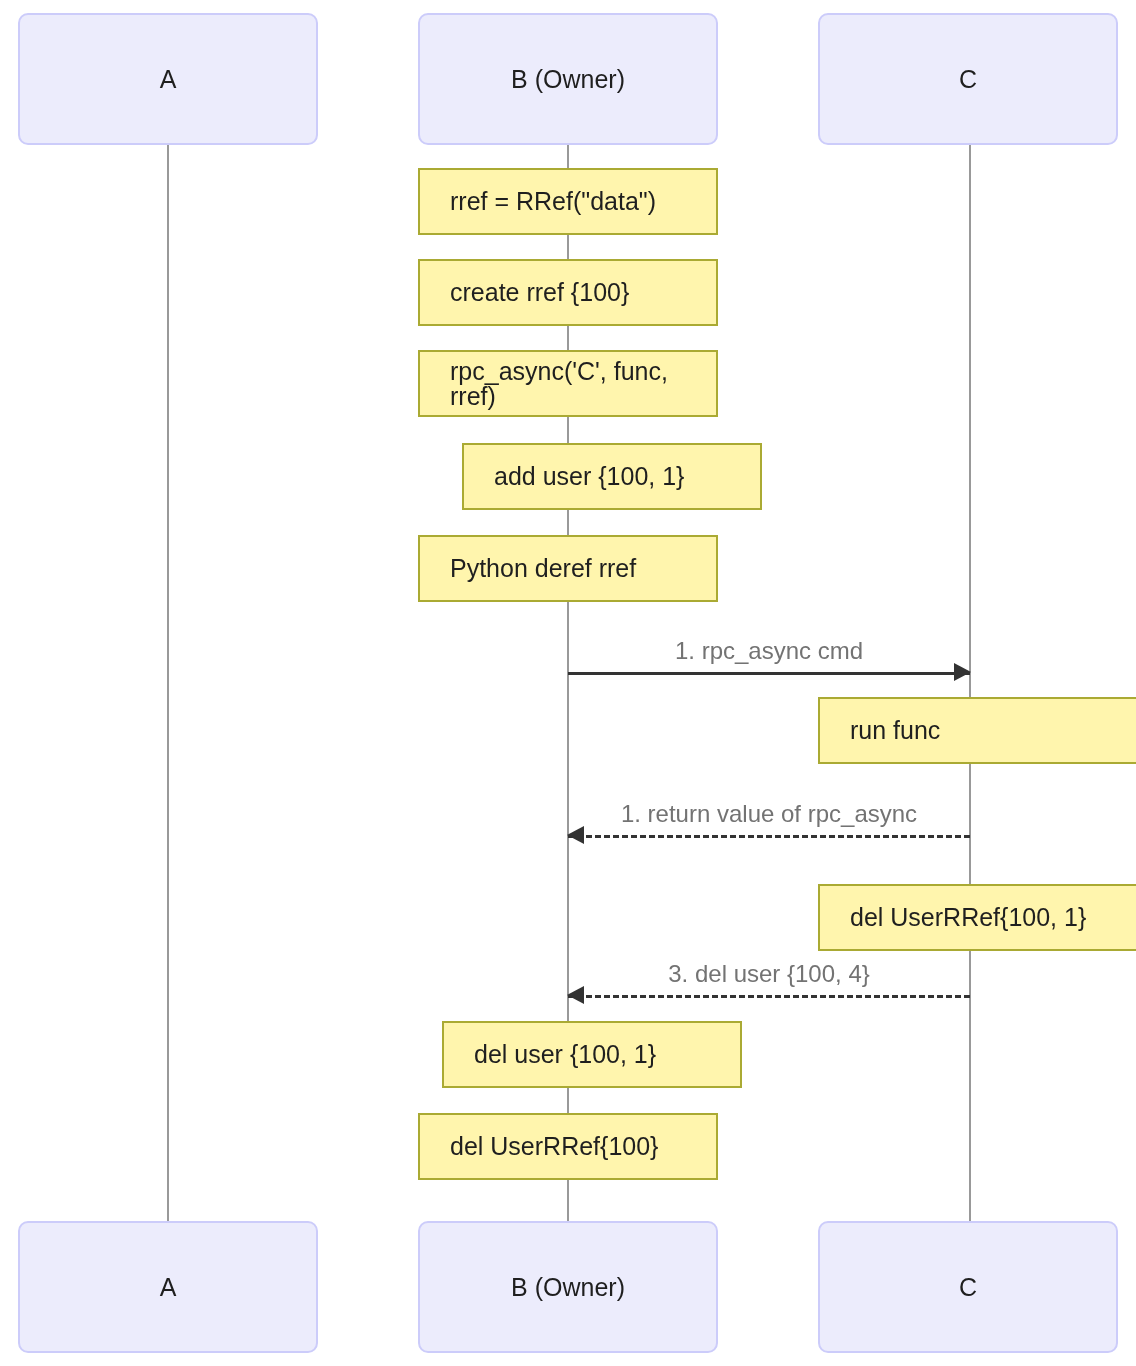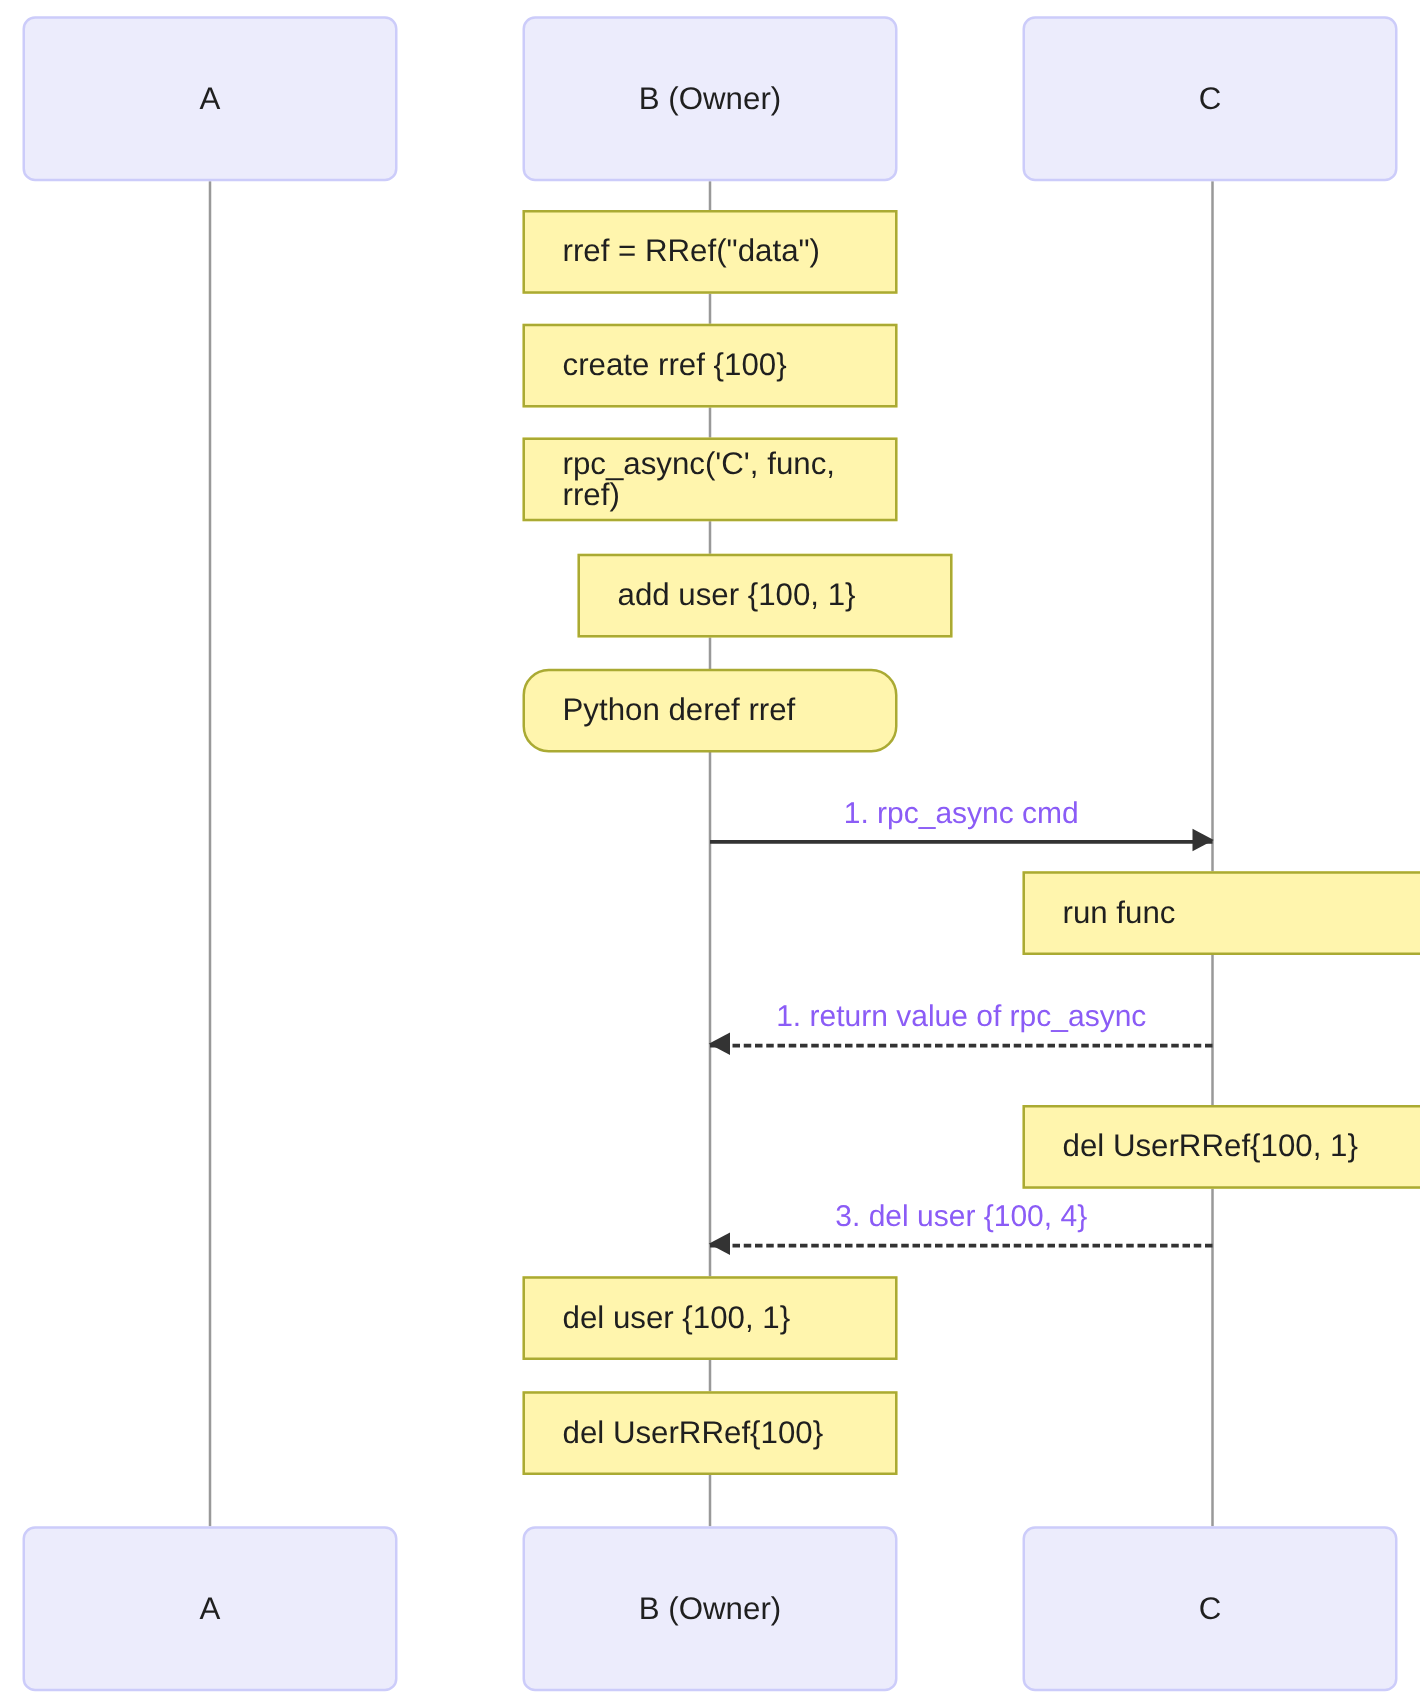--- a/index.html
+++ b/index.html
@@ -81,21 +81,21 @@
   .msg-line.dashed {
     border-top: 3px dashed #333333;
   }
   .msg-label {
     position: absolute;
     bottom: 10px;
     left: 0;
     width: 100%;
     text-align: center;
     font-size: 24px;
-    color: #8b5cf6;
+    color: #737373;
     line-height: 1;
     white-space: nowrap;
     font-family: "Liberation Sans", sans-serif;
   }
   .arrowhead {
     position: absolute;
     top: -9px;
     width: 0;
     height: 0;
     border-top: 9px solid transparent;
@@ -134,21 +134,21 @@
   </div>
   <div class="note wide-left" style="top:259px;">
     <span>create rref {100}</span>
   </div>
   <div class="note wide-left" style="top:350px;align-items:center;">
     <span>rpc_async('C', func, rref)</span>
   </div>
   <div class="note wide-left" style="top:443px;margin-left:44px;">
     <span>add user {100, 1}</span>
   </div>
-  <div class="note wide-left" style="top:535px;border-radius:21px;">
+  <div class="note wide-left" style="top:535px;">
     <span>Python deref rref</span>
   </div>
 
   <div class="message" style="left:568px; top:672px; width:402px;">
     <div class="msg-label">1. rpc_async cmd</div>
     <div class="msg-line"></div>
     <div class="arrowhead right"></div>
   </div>
 
   <div class="note wide-right" style="top:697px;">
@@ -164,21 +164,21 @@
   <div class="note wide-right" style="top:860px;margin-top:24px;">
     <span>del UserRRef{100, 1}</span>
   </div>
 
   <div class="message" style="left:568px; top:995px; width:402px;">
     <div class="msg-label">3. del user {100, 4}</div>
     <div class="msg-line dashed"></div>
     <div class="arrowhead left"></div>
   </div>
 
-  <div class="note wide-left" style="top:1021px;">
+  <div class="note wide-left" style="top:1021px;margin-left:24px;">
     <span>del user {100, 1}</span>
   </div>
   <div class="note wide-left" style="top:1113px;">
     <span>del UserRRef{100}</span>
   </div>
 
   <div class="actor-box" style="left:18px; top:1221px;">
     <span>A</span>
   </div>
   <div class="actor-box" style="left:418px; top:1221px;">

